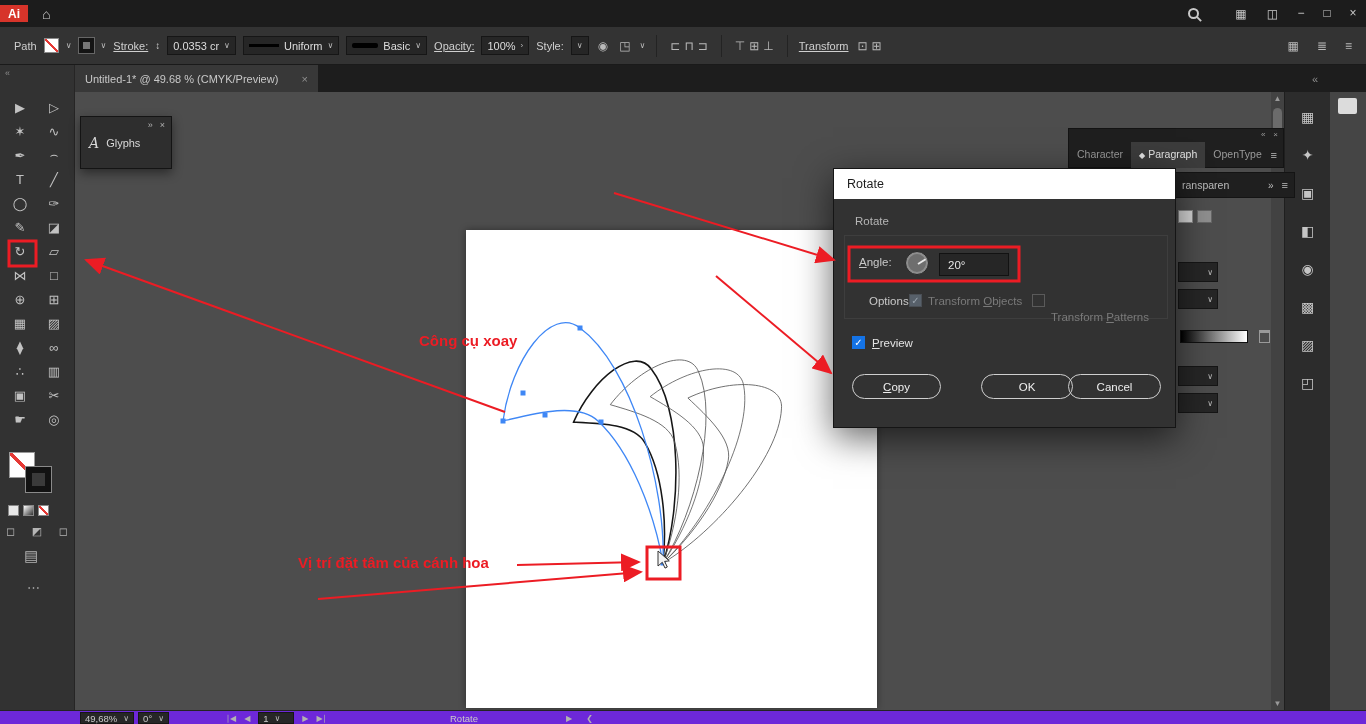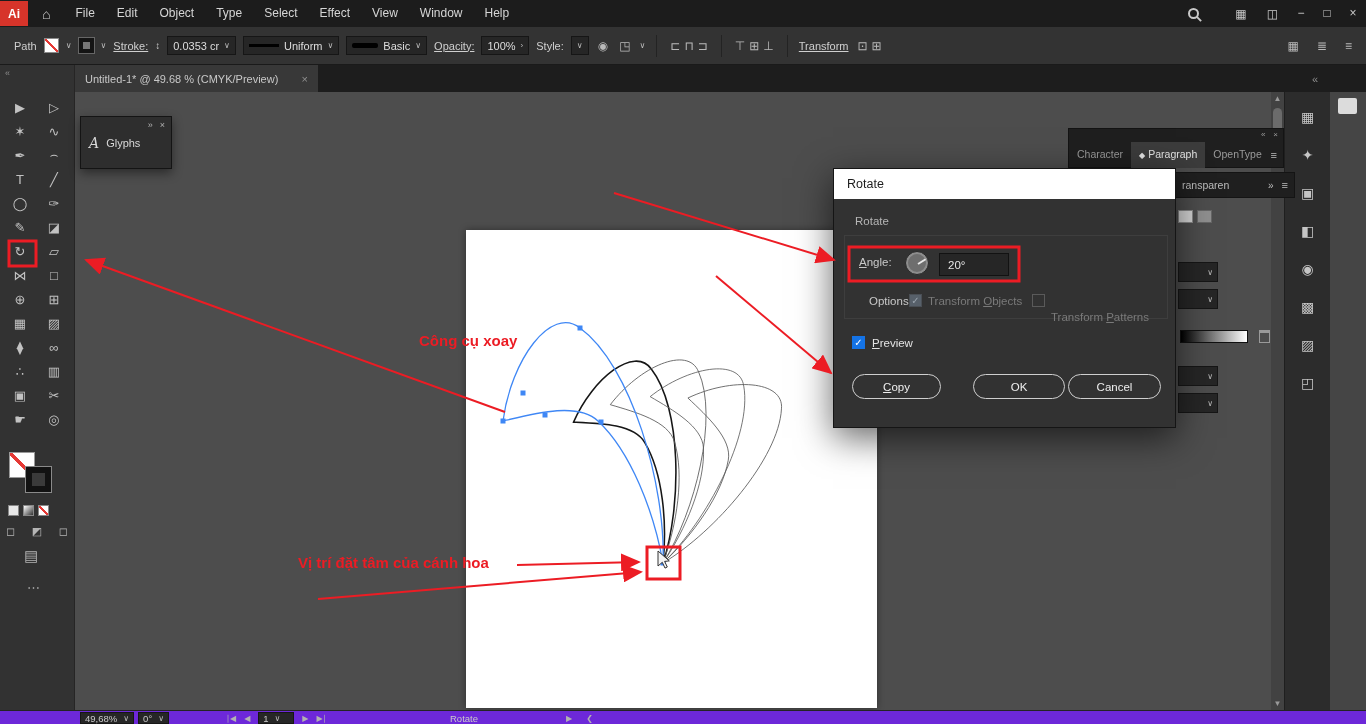--- a/index.html
+++ b/index.html
@@ -3,21 +3,21 @@
 <meta charset="utf-8">
 <style>
   * { margin:0; padding:0; box-sizing:border-box; }
   html,body { background:#222; }
   .app { position:relative; width:1366px; height:724px; overflow:hidden;
          font-family:"Liberation Sans", sans-serif; background:#4d4d4d; color:#ccc; }
 
   
   .menubar { position:absolute; left:0; top:0; width:1366px; height:27px; background:#1c1c1c;
              display:flex; align-items:center; z-index:70; }
-  .logo { width:28px; height:25px; background:#d7342a; color:#fff; font-weight:bold; font-size:12px;
+  .logo { width:28px; height:17px; background:#d7342a; color:#fff; font-weight:bold; font-size:12px;
           display:flex; align-items:center; justify-content:center; }
   .home { font-size:14px; color:#cfcfcf; margin:0 14px 0 14px; }
   .mi { font-size:12px; color:#d6d6d6; padding:0 11px; line-height:27px; }
   .mb-spacer { flex:1; }
   .search { width:11px; height:11px; border:2px solid #c9c9c9; border-radius:50%; position:relative; margin-right:26px; }
   .search::after { content:""; position:absolute; width:6px; height:2px; background:#c9c9c9; right:-5px; bottom:-3px; transform:rotate(45deg); }
   .mb-ic { font-size:12px; color:#c9c9c9; padding:0 10px; }
   .winbtn { width:26px; text-align:center; font-size:12px; color:#c9c9c9; line-height:27px; }
 
   
@@ -154,32 +154,20 @@
   .sbnav { color:#b2b2b2; font-size:8px; }
 </style>
 </head>
 <body>
 
 <div class="app">
 
   <div class="menubar">
     <div class="logo">Ai</div>
     <span class="home">⌂</span>
-    <div style="display:flex">
-
-    <span class="mi">File</span>
-        <span class="mi">Edit</span>
-        <span class="mi">Object</span>
-        <span class="mi">Type</span>
-        <span class="mi">Select</span>
-        <span class="mi">Effect</span>
-        <span class="mi">View</span>
-        <span class="mi">Window</span>
-        <span class="mi">Help</span>
-      </div>
     <div class="mb-spacer"></div>
     <span class="search"></span>
     <span class="mb-ic">▦</span>
     <span class="mb-ic">◫</span>
     <span class="winbtn">−</span>
     <span class="winbtn">□</span>
     <span class="winbtn">×</span>
   </div>
 
   <div class="controlbar">
@@ -482,21 +470,21 @@
       <div class="cb" style="left:198px;top:95px"></div>
       <div class="dlg-label dim" style="left:217px;top:112px"><span>Transform </span><span class="u">P</span><span>atterns</span></div>
 
       <div class="cb checked-blue" style="left:18px;top:137px">✓</div>
       <div class="dlg-label" style="left:38px;top:138px;color:#e4e4e4"><span class="u">P</span><span>review</span></div>
 
       <div class="dbtn" style="left:18px;top:175px;width:89px">
           <span class="u">C</span>
           <span>opy</span>
         </div>
-      <div class="dbtn" style="left:139px;top:175px;width:92px">OK</div>
+      <div class="dbtn" style="left:147px;top:175px;width:92px">OK</div>
       <div class="dbtn" style="left:234px;top:175px;width:93px">Cancel</div>
     </div>
   </div>
 
   <div class="anno" style="left:419px;top:332px">Công cụ xoay</div>
   <div class="anno" style="left:298px;top:554px">Vị trí đặt tâm của cánh hoa</div>
 
   <svg class="annolayer" width="1366" height="724" viewBox="0 0 1366 724">
     <defs>
       <marker id="ah" markerWidth="11" markerHeight="9" refX="9" refY="4.5" orient="auto">

